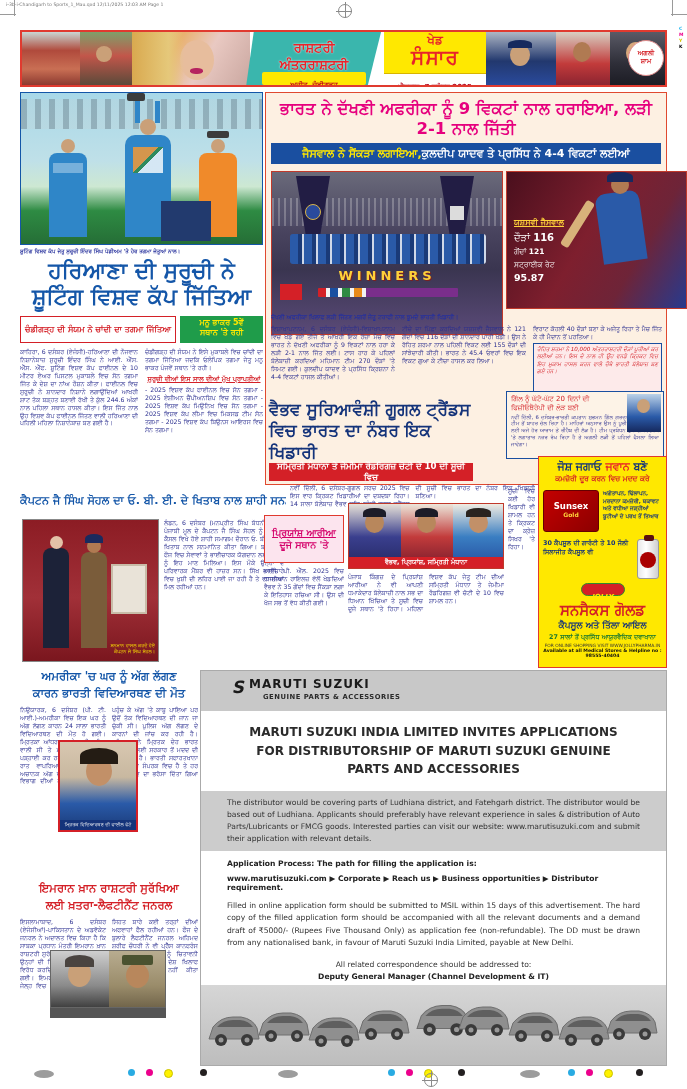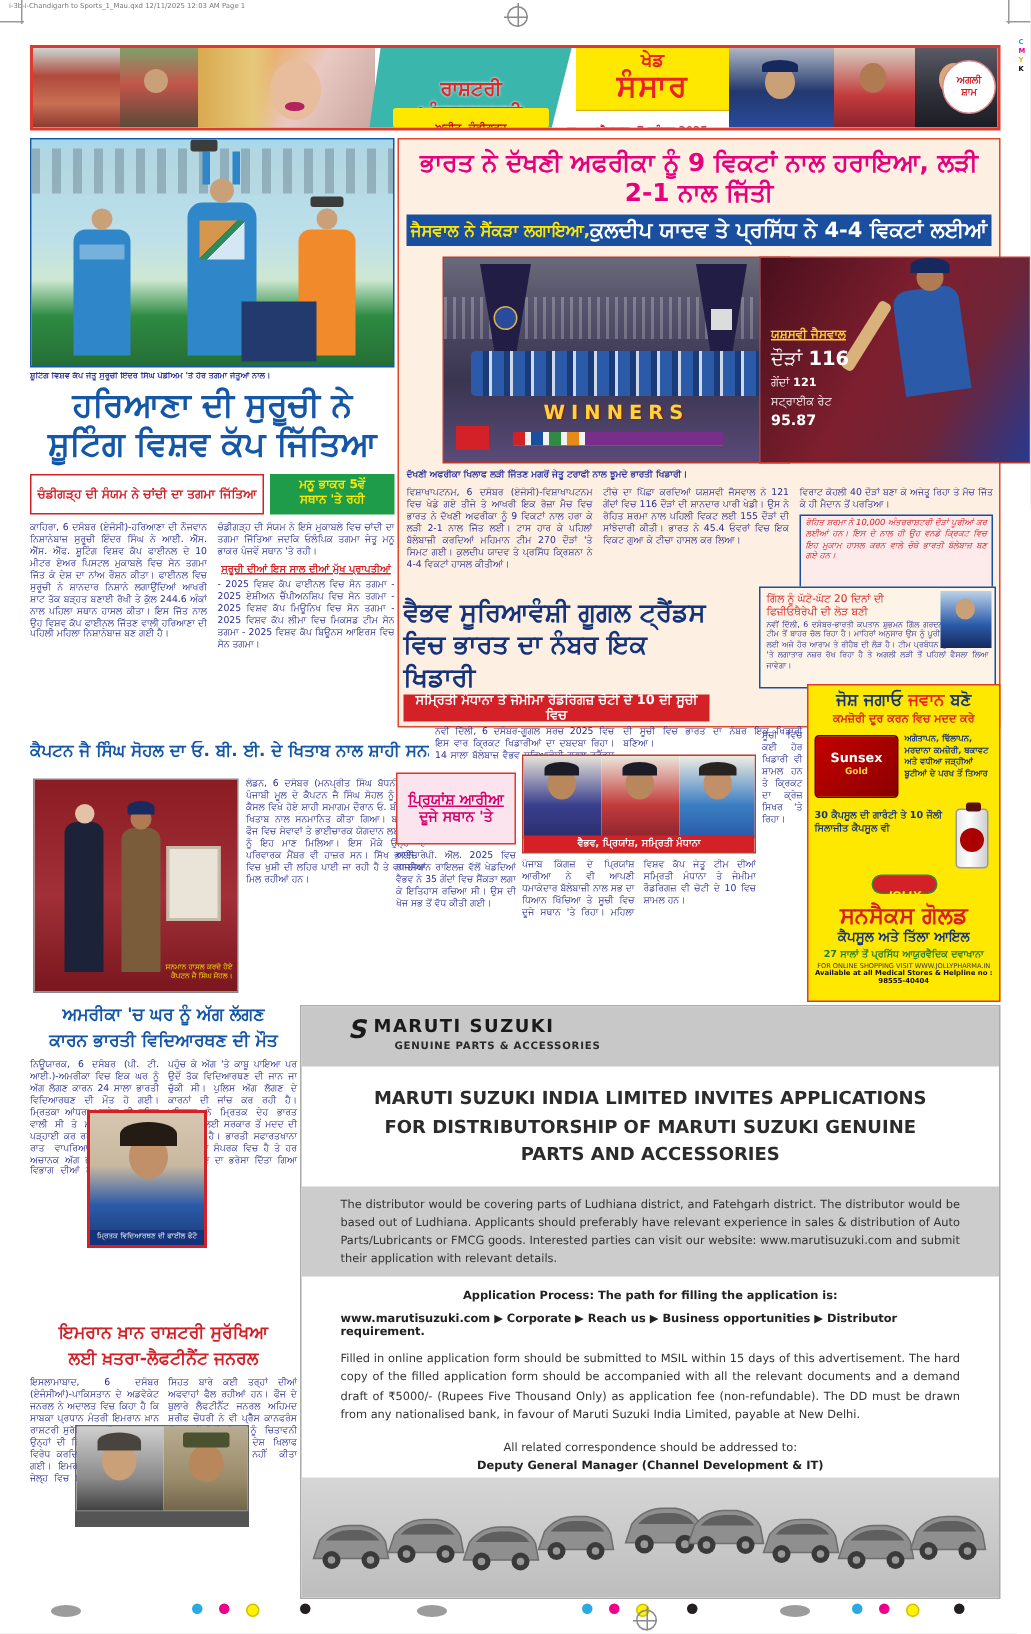--- a/index.html
+++ b/index.html
@@ -56,21 +56,21 @@
     <div class="mh-seg photo" style="left:58px;width:52px;background:linear-gradient(180deg,#7fa06a 0%,#c2564a 45%,#5b4a3a 100%);">
       <div class="face" style="left:16px;top:14px;width:16px;height:16px;"></div>
     </div>
     <div class="mh-seg photo" style="left:110px;width:118px;background:linear-gradient(120deg,#e8c98a 0%,#e9b06e 35%,#e9c9c2 60%,#caa7a0 100%);">
       <div class="face" style="left:48px;top:8px;width:34px;height:40px;background:#e7bd9d;"></div>
       <div class="ab" style="left:58px;top:36px;width:13px;height:6px;border-radius:45%;background:#b5235f;"></div>
       <div class="ab" style="left:0;top:0;width:52px;height:100%;background:linear-gradient(90deg,#d9a94f,#e5c87a 70%,transparent);"></div>
     </div>
 
     <div class="mh-seg" style="left:228px;width:128px;background:#3ab6ad;transform:skewX(-8deg);"></div>
-    <div class="ab ctr" style="left:232px;top:20px;width:120px;">
+    <div class="ab ctr" style="left:232px;top:8px;width:120px;">
       <div style="font-size:13px;font-weight:900;color:#e8232a;text-shadow:0 0 2px #fff;">ਰਾਸ਼ਟਰੀ</div>
       <div style="font-size:13px;font-weight:900;color:#e8232a;text-shadow:0 0 2px #fff;margin-top:1px;">ਅੰਤਰਰਾਸ਼ਟਰੀ</div>
     </div>
     <div class="ab ctr" style="left:240px;top:40px;width:104px;height:13px;background:#ffe800;border-radius:2px;">
       <span style="font-size:7px;font-weight:bold;color:#c0001a;line-height:13px;">ਅਜੀਤ, ਚੰਡੀਗੜ੍ਹ</span>
     </div>
 
     <div class="ab" style="left:352px;top:-6px;width:10px;height:70px;background:#fff;transform:rotate(14deg);"></div>
 
     <div class="mh-seg" style="left:362px;width:102px;background:#ffe800;"></div>
@@ -151,45 +151,45 @@
       <div class="ab" style="left:4px;top:-18px;width:18px;height:9px;border-radius:50% 50% 0 0;background:#1a2a5e;"></div>
     </div>
     <div class="ab" style="right:3px;bottom:6px;width:48px;font-size:4.8px;line-height:1.3;color:#ffe800;text-align:right;">ਸਨਮਾਨ ਹਾਸਲ ਕਰਦੇ ਹੋਏ ਕੈਪਟਨ ਜੈ ਸਿੰਘ ਸੋਹਲ।</div>
   </div>
   <div class="ab bt" style="left:164px;top:519px;width:120px;height:143px;">ਲੰਡਨ, 6 ਦਸੰਬਰ (ਮਨਪ੍ਰੀਤ ਸਿੰਘ ਬੱਧਨੀ ਕਲਾਂ)-ਪੰਜਾਬੀ ਮੂਲ ਦੇ ਕੈਪਟਨ ਜੈ ਸਿੰਘ ਸੋਹਲ ਨੂੰ ਵਿੰਡਸਰ ਕੈਸਲ ਵਿਖੇ ਹੋਏ ਸ਼ਾਹੀ ਸਮਾਗਮ ਦੌਰਾਨ ਓ. ਬੀ. ਈ. ਦੇ ਖਿਤਾਬ ਨਾਲ ਸਨਮਾਨਿਤ ਕੀਤਾ ਗਿਆ। ਬਰਤਾਨਵੀ ਫੌਜ ਵਿਚ ਸੇਵਾਵਾਂ ਤੇ ਭਾਈਚਾਰਕ ਯੋਗਦਾਨ ਲਈ ਉਨ੍ਹਾਂ ਨੂੰ ਇਹ ਮਾਣ ਮਿਲਿਆ। ਇਸ ਮੌਕੇ ਉਨ੍ਹਾਂ ਦੇ ਪਰਿਵਾਰਕ ਮੈਂਬਰ ਵੀ ਹਾਜ਼ਰ ਸਨ। ਸਿੱਖ ਭਾਈਚਾਰੇ ਵਿਚ ਖੁਸ਼ੀ ਦੀ ਲਹਿਰ ਪਾਈ ਜਾ ਰਹੀ ਹੈ ਤੇ ਵਧਾਈਆਂ ਮਿਲ ਰਹੀਆਂ ਹਨ।</div>
 
   <div id="leadbox" class="ab">
     <div class="ab ctr" style="left:4px;top:6px;width:392px;font-size:16.5px;font-weight:900;color:#e6007e;line-height:1.2;">ਭਾਰਤ ਨੇ ਦੱਖਣੀ ਅਫਰੀਕਾ ਨੂੰ 9 ਵਿਕਟਾਂ ਨਾਲ ਹਰਾਇਆ, ਲੜੀ 2-1 ਨਾਲ ਜਿੱਤੀ</div>
     <div class="ab ctr" style="left:5px;top:50px;width:390px;height:21px;background:#1a4fa0;display:flex;align-items:center;justify-content:center;">
       <span style="font-size:11px;font-weight:bold;color:#ffe800;">ਜੈਸਵਾਲ ਨੇ ਸੈਂਕੜਾ ਲਗਾਇਆ, </span>
-      <span style="font-size:14px;font-weight:bold;color:#ffffff;">ਕੁਲਦੀਪ ਯਾਦਵ ਤੇ ਪ੍ਰਸਿੱਧ ਨੇ 4-4 ਵਿਕਟਾਂ ਲਈਆਂ</span>
-    </div>
-
-    <div class="ab photo" style="left:5px;top:78px;width:232px;height:138px;border:1px solid #c0392b;background:linear-gradient(180deg,#6a6a7a 0%,#4a4560 35%,#3a3550 60%,#5a4a78 100%);margin-left:24px;">
+      <span style="font-size:11px;font-weight:bold;color:#ffffff;">ਕੁਲਦੀਪ ਯਾਦਵ ਤੇ ਪ੍ਰਸਿੱਧ ਨੇ 4-4 ਵਿਕਟਾਂ ਲਈਆਂ</span>
+    </div>
+
+    <div class="ab photo" style="left:5px;top:78px;width:232px;height:164px;border:1px solid #c0392b;background:linear-gradient(180deg,#6a6a7a 0%,#4a4560 35%,#3a3550 60%,#5a4a78 100%);">
       <div class="ab" style="left:0;top:26px;width:100%;height:28px;background:repeating-linear-gradient(90deg,rgba(255,255,255,.25) 0 2px,rgba(90,90,120,.3) 2px 6px);"></div>
       <div class="ab" style="left:24px;top:4px;width:34px;height:62px;background:#221d44;clip-path:polygon(0 0,100% 0,70% 100%,30% 100%);">
         <div class="ab" style="left:9px;top:28px;width:16px;height:16px;border-radius:50%;background:#2a4a9c;border:1px solid #d8b44a;"></div>
       </div>
       <div class="ab" style="left:168px;top:4px;width:34px;height:62px;background:#221d44;clip-path:polygon(0 0,100% 0,70% 100%,30% 100%);">
         <div class="ab" style="left:10px;top:30px;width:14px;height:14px;background:#dcdcdc;"></div>
       </div>
       <div class="ab" style="left:18px;top:62px;width:196px;height:30px;background:repeating-linear-gradient(90deg,#2a5aa8 0 8px,#1a3a78 8px 12px,#cfd8e8 12px 14px);border-radius:3px;"></div>
       <div class="ab ctr" style="left:0;top:96px;width:100%;font-size:13px;font-weight:900;color:#ffd23a;letter-spacing:4px;text-shadow:1px 1px 0 #7a2020;">WINNERS</div>
       <div class="ab" style="left:46px;top:116px;width:140px;height:9px;background:#f2f2f2;border-radius:1px;background-image:linear-gradient(90deg,#d42027 0 8px,transparent 8px 12px,#1a4fa0 12px 20px,transparent 20px 24px,#2e8b43 24px 32px,transparent 32px 36px,#e88a1a 36px 44px,transparent 44px 48px,#7a2e8b 48px 56px);"></div>
       <div class="ab" style="left:8px;top:112px;width:22px;height:16px;background:#d42027;"></div>
     </div>
 
     <div class="ab photo" style="left:240px;top:78px;width:181px;height:138px;border:1px solid #c0392b;background:linear-gradient(120deg,#4a0f1d 0%,#7e1f2e 45%,#6e2438 70%,#273a8e 100%);">
       <div class="ab" style="left:92px;top:20px;width:44px;height:70px;background:#2a5aa8;border-radius:10px 10px 0 0;transform:rotate(-8deg);"></div>
       <div class="face" style="left:104px;top:4px;width:18px;height:18px;background:#b07a52;"></div>
       <div class="ab" style="left:100px;top:0;width:26px;height:10px;border-radius:50% 50% 0 0;background:#16295e;"></div>
       <div class="ab" style="left:66px;top:26px;width:9px;height:52px;background:#d8b27a;transform:rotate(32deg);border-radius:3px;"></div>
       <div class="ab" style="left:7px;top:46px;">
         <div style="font-size:8px;font-weight:bold;color:#ffd23a;text-decoration:underline;margin-bottom:4px;">ਯਸ਼ਸਵੀ ਜੈਸਵਾਲ</div>
-        <div style="font-size:13px;color:#fff;margin-bottom:3px;"><span>ਦੌੜਾਂ</span> <b>116</b></div>
+        <div style="font-size:10px;color:#fff;margin-bottom:3px;"><span>ਦੌੜਾਂ</span> <b>116</b></div>
         <div style="font-size:7.5px;color:#fff;margin-bottom:3px;"><span>ਗੇਂਦਾਂ</span> <b>121</b></div>
         <div style="font-size:7.5px;color:#fff;margin-bottom:2px;">ਸਟ੍ਰਾਈਕ ਰੇਟ</div>
         <div style="font-size:9.5px;font-weight:bold;color:#fff;">95.87</div>
       </div>
     </div>
     <div class="ab cap" style="left:5px;top:220px;width:392px;height:9px;font-size:6px;">ਦੱਖਣੀ ਅਫਰੀਕਾ ਖਿਲਾਫ ਲੜੀ ਜਿੱਤਣ ਮਗਰੋਂ ਜੇਤੂ ਟਰਾਫੀ ਨਾਲ ਝੂਮਦੇ ਭਾਰਤੀ ਖਿਡਾਰੀ।</div>
 
     <div class="ab bt" style="left:5px;top:232px;width:124px;height:70px;">ਵਿਸ਼ਾਖਾਪਟਨਮ, 6 ਦਸੰਬਰ (ਏਜੰਸੀ)-ਵਿਸ਼ਾਖਾਪਟਨਮ ਵਿਚ ਖੇਡੇ ਗਏ ਤੀਜੇ ਤੇ ਆਖਰੀ ਇਕ ਰੋਜ਼ਾ ਮੈਚ ਵਿਚ ਭਾਰਤ ਨੇ ਦੱਖਣੀ ਅਫਰੀਕਾ ਨੂੰ 9 ਵਿਕਟਾਂ ਨਾਲ ਹਰਾ ਕੇ ਲੜੀ 2-1 ਨਾਲ ਜਿੱਤ ਲਈ। ਟਾਸ ਹਾਰ ਕੇ ਪਹਿਲਾਂ ਬੱਲੇਬਾਜ਼ੀ ਕਰਦਿਆਂ ਮਹਿਮਾਨ ਟੀਮ 270 ਦੌੜਾਂ 'ਤੇ ਸਿਮਟ ਗਈ। ਕੁਲਦੀਪ ਯਾਦਵ ਤੇ ਪ੍ਰਸਿੱਧ ਕ੍ਰਿਸ਼ਨਾ ਨੇ 4-4 ਵਿਕਟਾਂ ਹਾਸਲ ਕੀਤੀਆਂ।</div>
     <div class="ab bt" style="left:136px;top:232px;width:124px;height:70px;">ਟੀਚੇ ਦਾ ਪਿੱਛਾ ਕਰਦਿਆਂ ਯਸ਼ਸਵੀ ਜੈਸਵਾਲ ਨੇ 121 ਗੇਂਦਾਂ ਵਿਚ 116 ਦੌੜਾਂ ਦੀ ਸ਼ਾਨਦਾਰ ਪਾਰੀ ਖੇਡੀ। ਉਸ ਨੇ ਰੋਹਿਤ ਸ਼ਰਮਾ ਨਾਲ ਪਹਿਲੀ ਵਿਕਟ ਲਈ 155 ਦੌੜਾਂ ਦੀ ਸਾਂਝੇਦਾਰੀ ਕੀਤੀ। ਭਾਰਤ ਨੇ 45.4 ਓਵਰਾਂ ਵਿਚ ਇਕ ਵਿਕਟ ਗੁਆ ਕੇ ਟੀਚਾ ਹਾਸਲ ਕਰ ਲਿਆ।</div>
     <div class="ab bt" style="left:267px;top:232px;width:129px;height:16px;">ਵਿਰਾਟ ਕੋਹਲੀ 40 ਦੌੜਾਂ ਬਣਾ ਕੇ ਅਜੇਤੂ ਰਿਹਾ ਤੇ ਮੈਚ ਜਿੱਤ ਕੇ ਹੀ ਮੈਦਾਨ ਤੋਂ ਪਰਤਿਆ।</div>
@@ -299,21 +299,21 @@
       <span class="ab" style="left:32px;top:6px;font-size:17px;font-weight:900;color:#1a1a1a;transform:skewX(-12deg);">S</span>
       <div class="ab" style="left:48px;top:6px;font-size:12px;font-weight:900;color:#1a1a1a;letter-spacing:1px;">MARUTI SUZUKI</div>
       <div class="ab" style="left:62px;top:22px;font-size:6.8px;font-weight:bold;color:#2b2b2b;letter-spacing:.5px;">GENUINE PARTS &amp; ACCESSORIES</div>
     </div>
     <div class="ctr" style="margin-top:52px;">
       <div style="font-size:12px;font-weight:900;color:#2b2b2b;line-height:1.55;">MARUTI SUZUKI INDIA LIMITED INVITES APPLICATIONS</div>
       <div style="font-size:12px;font-weight:900;color:#2b2b2b;line-height:1.55;">FOR DISTRIBUTORSHIP OF MARUTI SUZUKI GENUINE</div>
       <div style="font-size:12px;font-weight:900;color:#2b2b2b;line-height:1.55;">PARTS AND ACCESSORIES</div>
     </div>
     <div style="margin:12px 0 0 0;background:#ccc;padding:6px 26px;font-size:7.6px;line-height:1.6;color:#333;text-align:justify;">The distributor would be covering parts of Ludhiana district, and Fatehgarh district. The distributor would be based out of Ludhiana. Applicants should preferably have relevant experience in sales &amp; distribution of Auto Parts/Lubricants or FMCG goods. Interested parties can visit our website: www.marutisuzuki.com and submit their application with relevant details.</div>
-    <div style="margin:8px 26px 0 26px;font-size:7.6px;font-weight:bold;color:#222;text-align:center;">Application Process: The path for filling the application is:</div>
+    <div style="margin:8px 26px 0 26px;font-size:7.6px;font-weight:bold;color:#222;">Application Process: The path for filling the application is:</div>
     <div style="margin:6px 26px 0 26px;font-size:7.6px;font-weight:bold;color:#222;">www.marutisuzuki.com      ▶ Corporate      ▶ Reach us      ▶ Business opportunities      ▶ Distributor requirement.</div>
     <div style="margin:8px 26px 0 26px;font-size:7.6px;line-height:1.6;color:#333;text-align:justify;">Filled in online application form should be submitted to MSIL within 15 days of this advertisement. The hard copy of the filled application form should be accompanied with all the relevant documents and a demand draft of ₹5000/- (Rupees Five Thousand Only) as application fee (non-refundable). The DD must be drawn from any nationalised bank, in favour of Maruti Suzuki India Limited, payable at New Delhi.</div>
     <div class="ctr" style="margin-top:10px;">
       <div style="font-size:7.6px;color:#333;line-height:1.65;">All related correspondence should be addressed to:</div>
       <div style="font-size:7.6px;font-weight:bold;color:#222;line-height:1.65;">Deputy General Manager (Channel Development &amp; IT)</div>
       <div style="font-size:7.6px;color:#333;line-height:1.65;">Parts, Accessories &amp; Logistics Vertical, Maruti Suzuki India Limited,</div>
       <div style="font-size:7.6px;color:#333;line-height:1.65;">Palam-Gurgaon Road, Gurugram, Haryana, Pin Code - 122015</div>
       <div style="font-size:7.6px;font-weight:bold;color:#222;line-height:1.65;">Email ID: Sandeep.Kakar@maruti.co.in</div>
     </div>
     <div class="ab" style="left:0;bottom:0;width:100%;height:80px;background:linear-gradient(180deg,#d6d6d6,#bdbdbd);">

